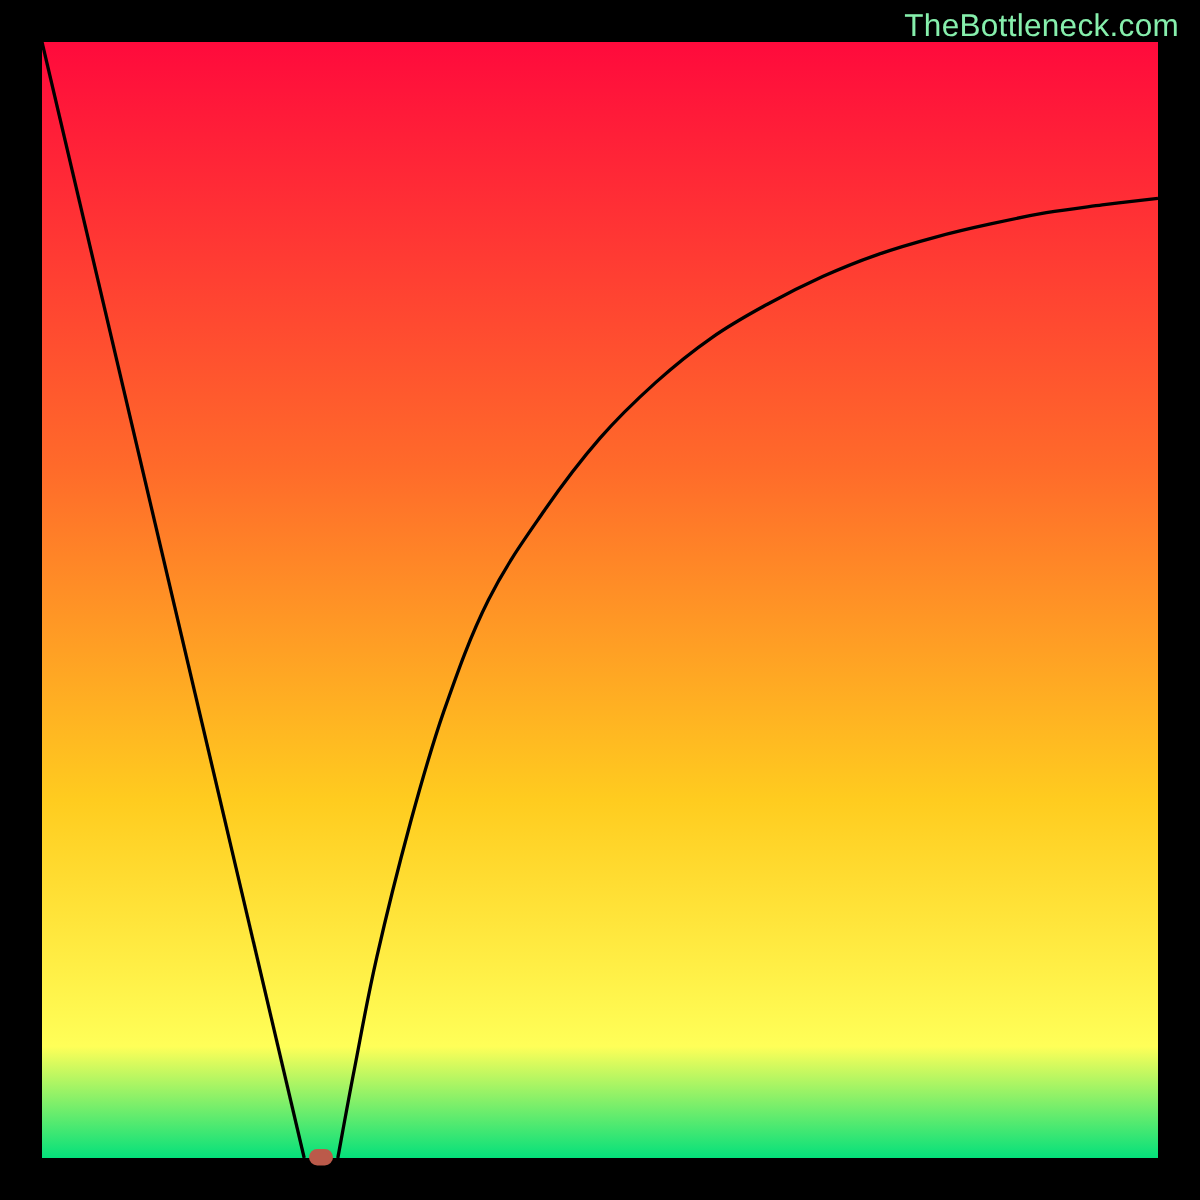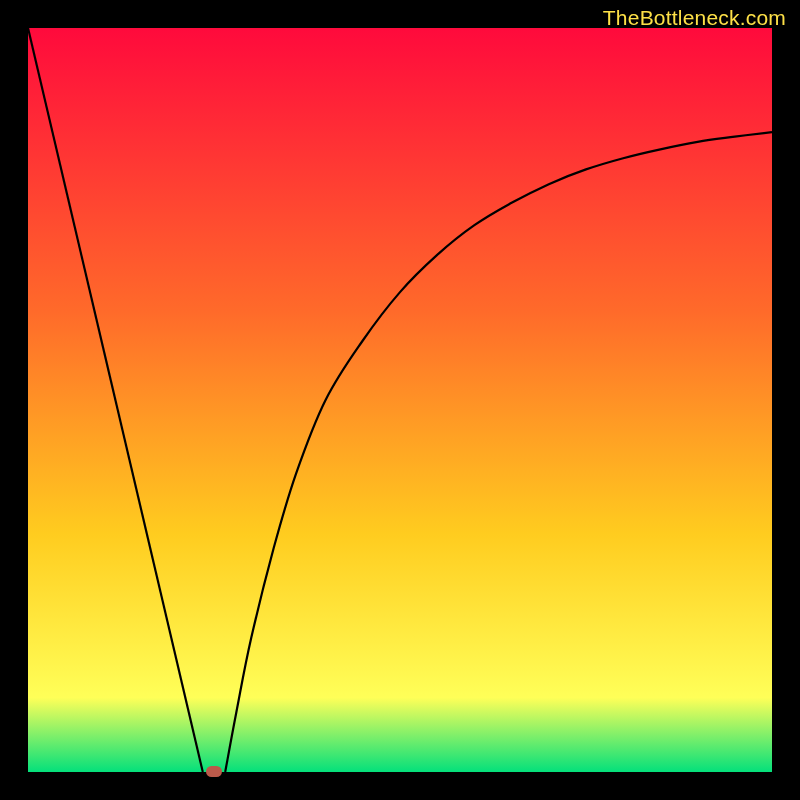--- a/index.html
+++ b/index.html
@@ -17,21 +17,21 @@
     width: 744px;
     height: 744px;
   }
   svg { display: block; }
   .watermark {
     position: absolute;
     top: 6px;
     right: 14px;
     font-family: Arial, Helvetica, sans-serif;
     font-size: 21px;
-    color: #fde047;
+    color: #86efac;
     letter-spacing: 0.2px;
     user-select: none;
   }
   .marker {
     position: absolute;
     width: 16px;
     height: 11px;
     border-radius: 6px;
   }
 </style>

